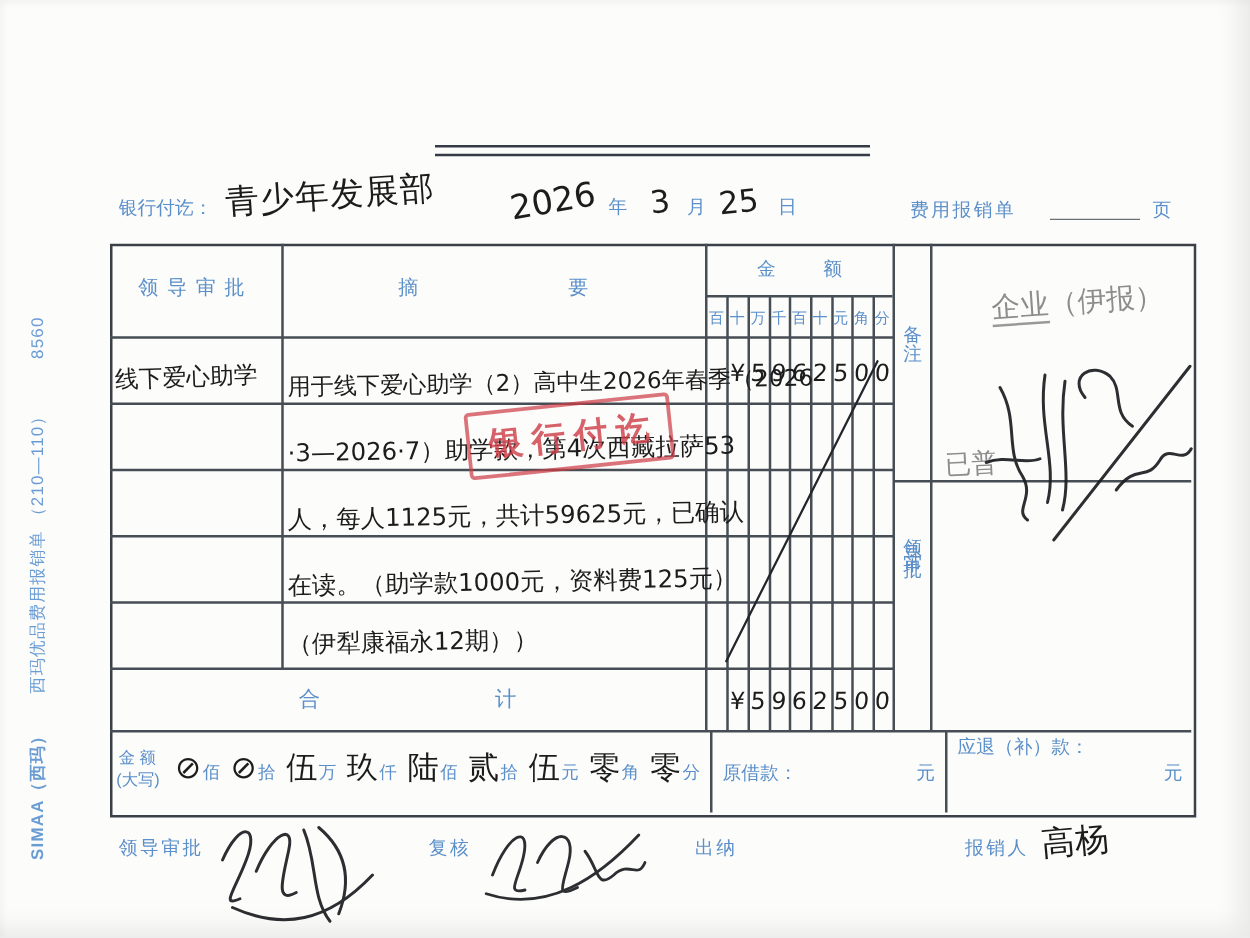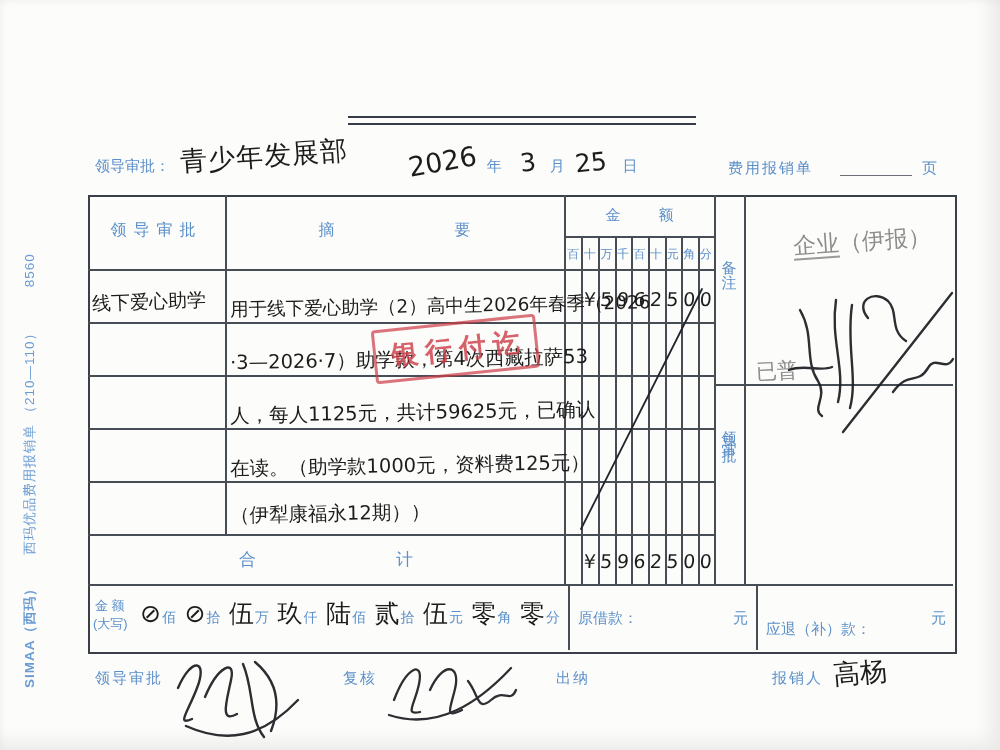--- a/index.html
+++ b/index.html
@@ -41,21 +41,21 @@
 
   <div class="abs" style="left:21px;top:688px;transform:rotate(-90deg);transform-origin:0 0;white-space:nowrap;width:520px;font-size:13.5px;color:#6a9cd4;letter-spacing:1px;">
     <span style="font-weight:600;">SIMAA（西玛）</span>
     <span style="margin-left:22px;">西玛优品费用报销单</span>
     <span>（210—110）</span>
     <span style="margin-left:34px;">8560</span>
   </div>
 
   <div class="abs" style="left:348px;top:116px;width:348px;height:5px;border-top:2px solid #343b46;border-bottom:2px solid #343b46;"></div>
 
-  <div class="abs blue" style="left:95px;top:157px;font-size:15px;">领导审批：</div>
+  <div class="abs blue" style="left:95px;top:157px;font-size:15px;">银行付讫：</div>
   <div class="abs hw" style="left:180px;top:138px;font-size:27px;transform:rotate(-4deg);letter-spacing:1px;">青少年发展部</div>
 
   <div class="abs" style="left:408px;top:146px;display:flex;align-items:baseline;gap:10px;">
     <span class="hw" style="font-size:27px;display:inline-block;transform:rotate(-10deg);">2026</span>
     <span class="blue" style="font-size:15px;">年</span>
     <span class="hw" style="font-size:25px;display:inline-block;transform:rotate(-6deg);margin-left:8px;">3</span>
     <span class="blue" style="font-size:15px;margin-left:4px;">月</span>
     <span class="hw" style="font-size:25px;display:inline-block;transform:rotate(-6deg);">25</span>
     <span class="blue" style="font-size:15px;margin-left:6px;">日</span>
   </div>
@@ -196,21 +196,21 @@
         <span class="aw-unit">角</span>
       </span>
     <span class="aw-pair">
         <span class="aw-hand">零</span>
         <span class="aw-unit">分</span>
       </span>
   </div>
 
   <div class="abs blue" style="left:578px;top:609px;font-size:15px;">原借款：</div>
   <div class="abs blue" style="left:733px;top:609px;font-size:15px;">元</div>
-  <div class="abs blue" style="left:766px;top:620px;font-size:15px;font-family:Liberation Serif, serif;">应退（补）款：</div>
+  <div class="abs blue" style="left:766px;top:588px;font-size:15px;font-family:Liberation Serif, serif;">应退（补）款：</div>
   <div class="abs blue" style="left:931px;top:609px;font-size:15px;">元</div>
 
   <div class="abs blue" style="left:95px;top:669px;font-size:15px;letter-spacing:2px;">领导审批</div>
   <div class="abs blue" style="left:343px;top:669px;font-size:15px;letter-spacing:2px;">复核</div>
   <div class="abs blue" style="left:556px;top:669px;font-size:15px;letter-spacing:2px;">出纳</div>
   <div class="abs blue" style="left:772px;top:669px;font-size:15px;letter-spacing:2px;">报销人</div>
   <div class="abs hw" style="left:833px;top:655px;font-size:27px;transform:rotate(-5deg);">高杨</div>
 
   <svg class="overlay" width="1000" height="750" viewBox="0 0 1000 750">
 

